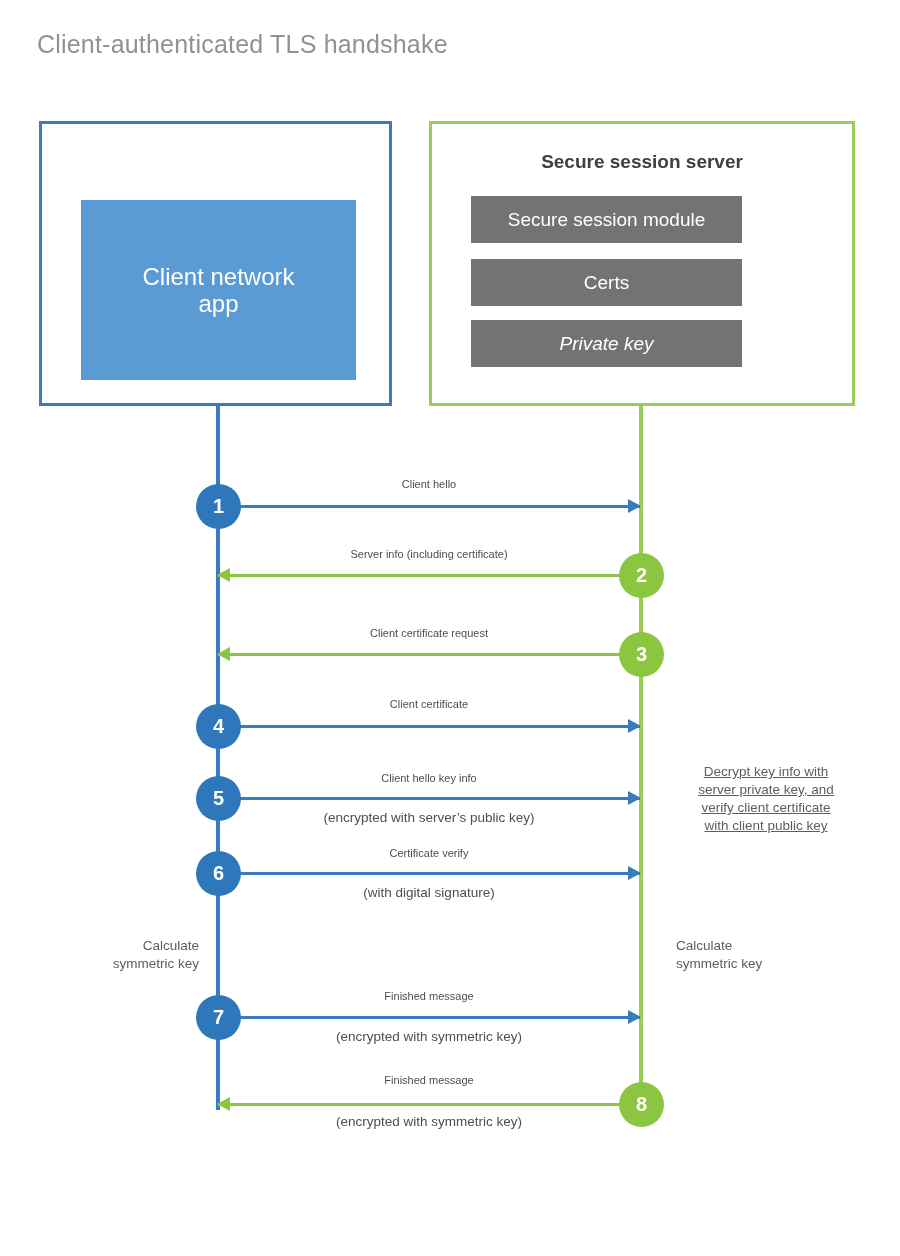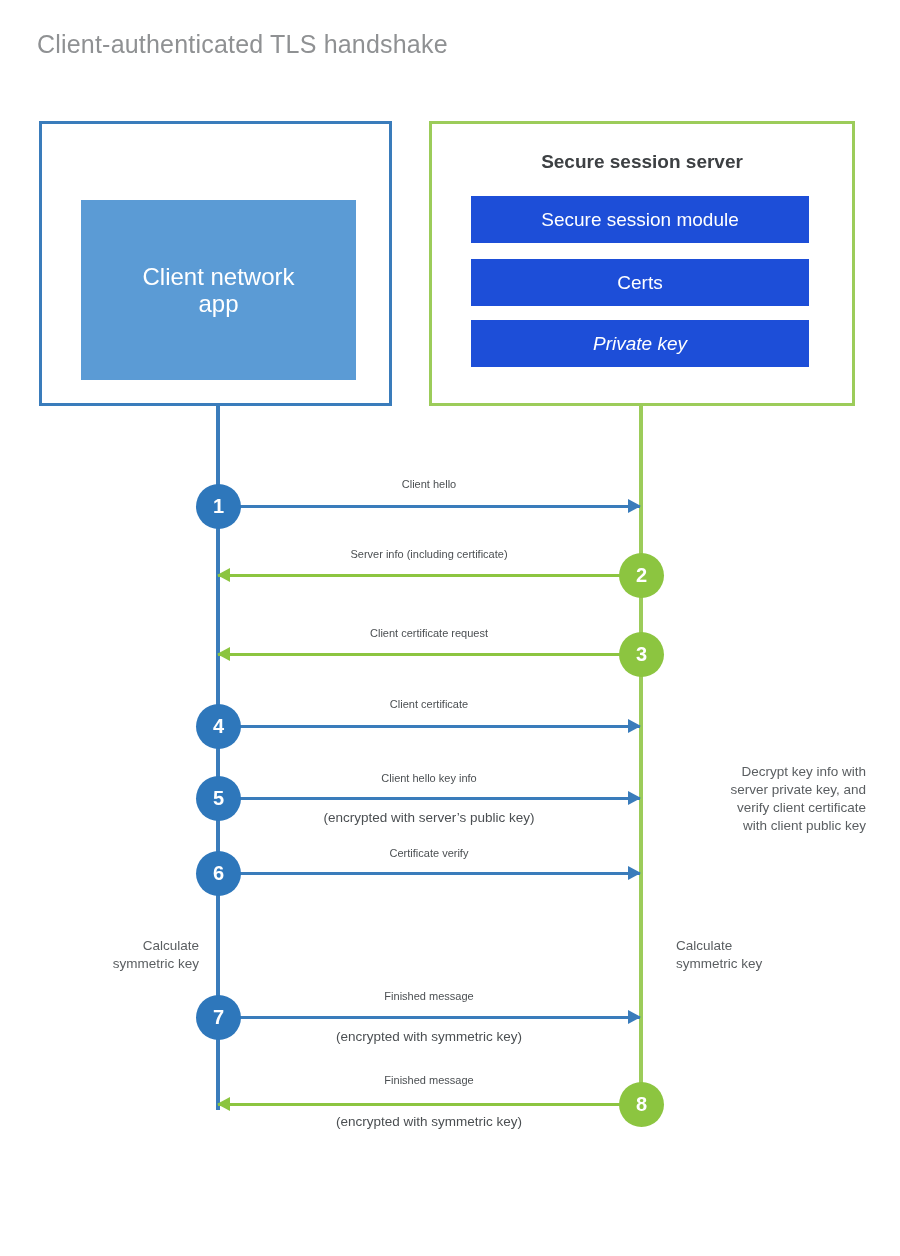--- a/index.html
+++ b/index.html
@@ -80,23 +80,23 @@
     font-size: 24px;
     line-height: 27px;
     text-align: center;
     white-space: pre-line;
   }
 
   
   .server-bar {
     position: absolute;
     left: 39px;
-    width: 338px;
+    width: 271px;
     height: 47px;
-    background: #1d4ed8;
+    background: #737373;
     display: flex;
     align-items: center;
     justify-content: center;
   }
   .server-bar .bar-label {
     color: #ffffff;
     font-size: 19px;
   }
   #server-bar-0 { top: 72px; }
   #server-bar-1 { top: 135px; }
@@ -179,21 +179,21 @@
 
   
   .annotation {
     position: absolute;
     color: #5a5e61;
     font-size: 13.5px;
     line-height: 18px;
     white-space: pre-line;
   }
   #annotation-left  { text-align: right; }
-  #annotation-right { text-align: right; }
+  #annotation-right { text-align: center; text-decoration: underline; }
 </style>
 </head>
 <body>
 
 <div id="canvas">
 
   <div id="page-title">Client-authenticated TLS handshake</div>
 
   <div id="client-box" class="party-box">
     <div id="client-app">
@@ -256,20 +256,21 @@
     </div>
   <div class="msg-sublabel" style="left:218px; top:810px; width:422px;">(encrypted with server’s public key)</div>
   <div class="step-circle client-side" style="left:196px; top:776px;">
     <span>5</span>
   </div>
 
   <div class="msg-label" style="left:218px; top:847px; width:422px;">Certificate verify</div>
   <div class="msg-arrow to-right" style="left:218px; top:872px; width:422px;">
       <span class="head"></span>
     </div>
+  <div class="msg-sublabel" style="left:218px; top:885px; width:422px;">(with digital signature)</div>
   <div class="step-circle client-side" style="left:196px; top:851px;">
     <span>6</span>
   </div>
 
   <div class="msg-label" style="left:218px; top:990px; width:422px;">Finished message</div>
   <div class="msg-arrow to-right" style="left:218px; top:1016px; width:422px;">
       <span class="head"></span>
     </div>
   <div class="msg-sublabel" style="left:218px; top:1029px; width:422px;">(encrypted with symmetric key)</div>
   <div class="step-circle client-side" style="left:196px; top:995px;">

